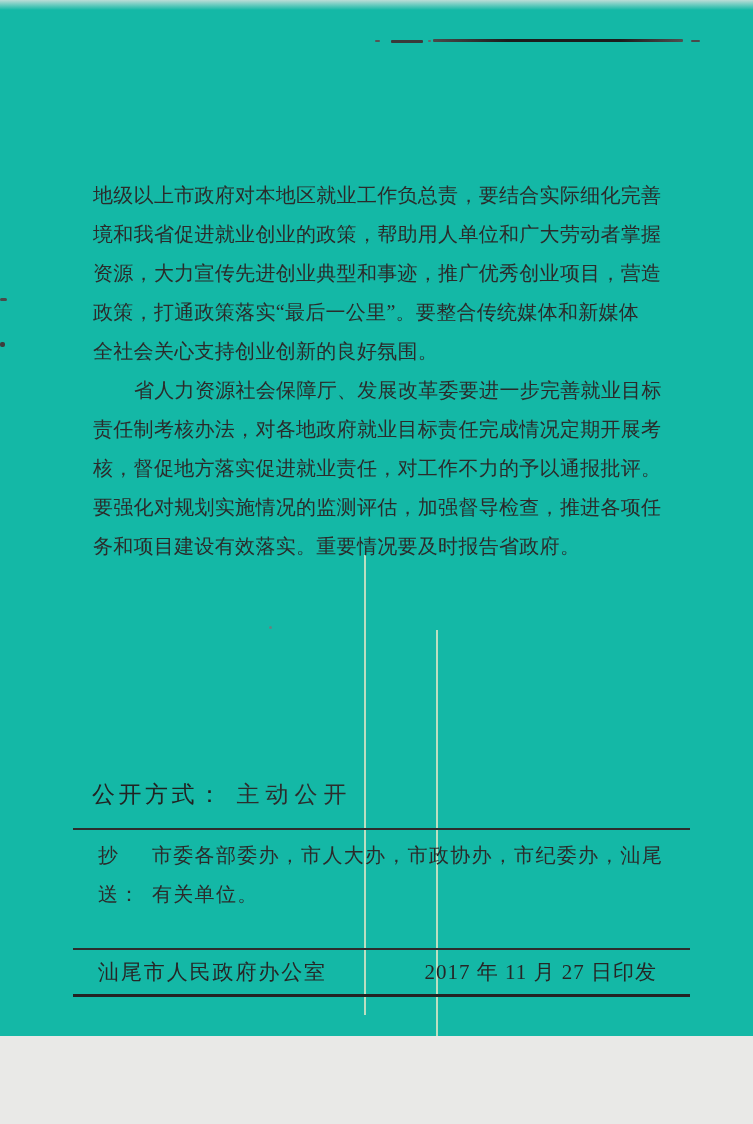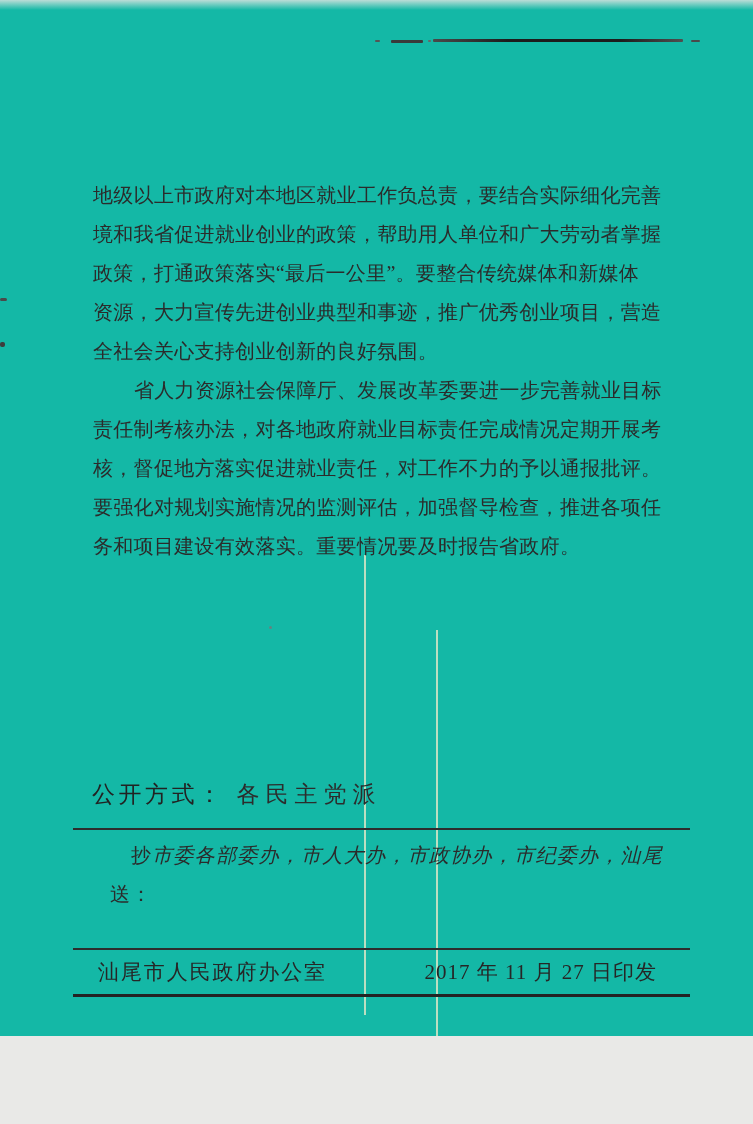--- a/index.html
+++ b/index.html
@@ -50,23 +50,23 @@
   .disclosure .label{font-family:"Liberation Sans","DejaVu Sans",sans-serif;font-weight:400;letter-spacing:3.5px;}
   .disclosure .value{font-family:"Liberation Sans","DejaVu Sans",sans-serif;font-weight:500;letter-spacing:6px;margin-left:12px;color:#2c2c2c;}
 
   
   .rule{position:absolute;left:73px;width:617px;background:#2d2d2d;}
   .rule1{top:828px;height:2px;}
   .rule2{top:948px;height:2px;}
   .rule3{top:994px;height:3px;background:#232323;}
 
   
-  .copy-block{position:absolute;left:98px;top:836px;display:flex;font-size:20px;color:#2b2b2b;text-align:right;}
+  .copy-block{position:absolute;left:98px;top:836px;display:flex;font-size:20px;color:#2b2b2b;}
   .copy-label{width:54px;letter-spacing:1px;line-height:39px;flex:none;}
-  .copy-lines{line-height:39px;letter-spacing:1.3px;white-space:nowrap;font-style:italic;}
+  .copy-lines{line-height:39px;letter-spacing:1.3px;white-space:nowrap;}
   .copy-lines .cline{height:39px;}
 
   
   .colophon{
     position:absolute;left:73px;top:952px;width:617px;height:40px;
     display:flex;align-items:center;justify-content:space-between;
     box-sizing:border-box;padding-left:25px;padding-right:33px;
     font-size:21px;color:#262626;white-space:nowrap;
   }
   .colophon .issuer{letter-spacing:1.9px;}
@@ -96,42 +96,43 @@
   <div class="artifact art-d"></div>
   <div class="artifact art-e"></div>
 
   <div class="edge-mark1"></div>
   <div class="edge-mark2"></div>
   <div class="ink-dot"></div>
 
   <div class="body-text">
     <div class="line">地级以上市政府对本地区就业工作负总责，要结合实际细化完善</div>
     <div class="line">境和我省促进就业创业的政策，帮助用人单位和广大劳动者掌握</div>
+    <div class="line">资源，大力宣传先进创业典型和事迹，推广优秀创业项目，营造</div>
     <div class="line">政策，打通政策落实“最后一公里”。要整合传统媒体和新媒体</div>
-    <div class="line">资源，大力宣传先进创业典型和事迹，推广优秀创业项目，营造</div>
     <div class="line">全社会关心支持创业创新的良好氛围。</div>
     <div class="line indent">省人力资源社会保障厅、发展改革委要进一步完善就业目标</div>
     <div class="line">责任制考核办法，对各地政府就业目标责任完成情况定期开展考</div>
     <div class="line">核，督促地方落实促进就业责任，对工作不力的予以通报批评。</div>
     <div class="line">要强化对规划实施情况的监测评估，加强督导检查，推进各项任</div>
     <div class="line">务和项目建设有效落实。重要情况要及时报告省政府。</div>
   </div>
 
   <div class="disclosure">
-    <span class="label">公开方式：</span><span class="value">各民主党派</span>
+    <span class="label">公开方式：</span><span class="value">主动公开</span>
   </div>
 
   <div class="rule rule1"></div>
   <div class="rule rule2"></div>
   <div class="rule rule3"></div>
 
   <div class="copy-block">
     <div class="copy-label">抄送：</div>
     <div class="copy-lines">
       <div class="cline">市委各部委办，市人大办，市政协办，市纪委办，汕尾</div>
+      <div class="cline">有关单位。</div>
     </div>
   </div>
 
   <div class="colophon">
     <span class="issuer">汕尾市人民政府办公室</span>
     <span class="date">2017 年 11 月 27 日印发</span>
   </div>
 
   <div class="page-number">—23—</div>
 

